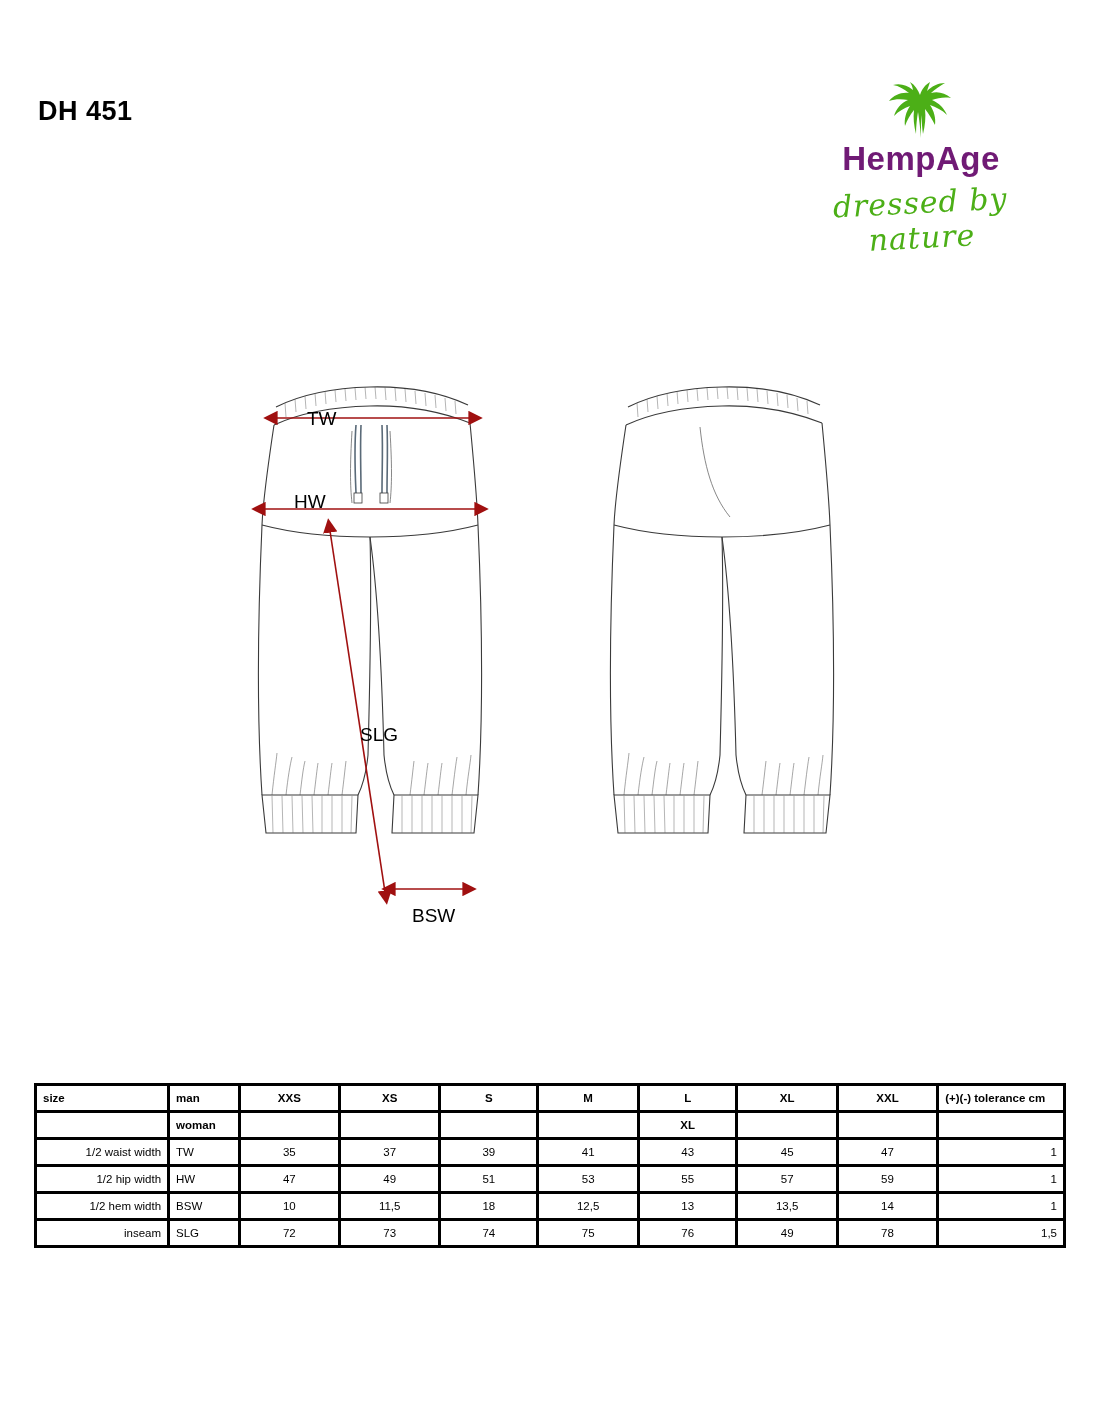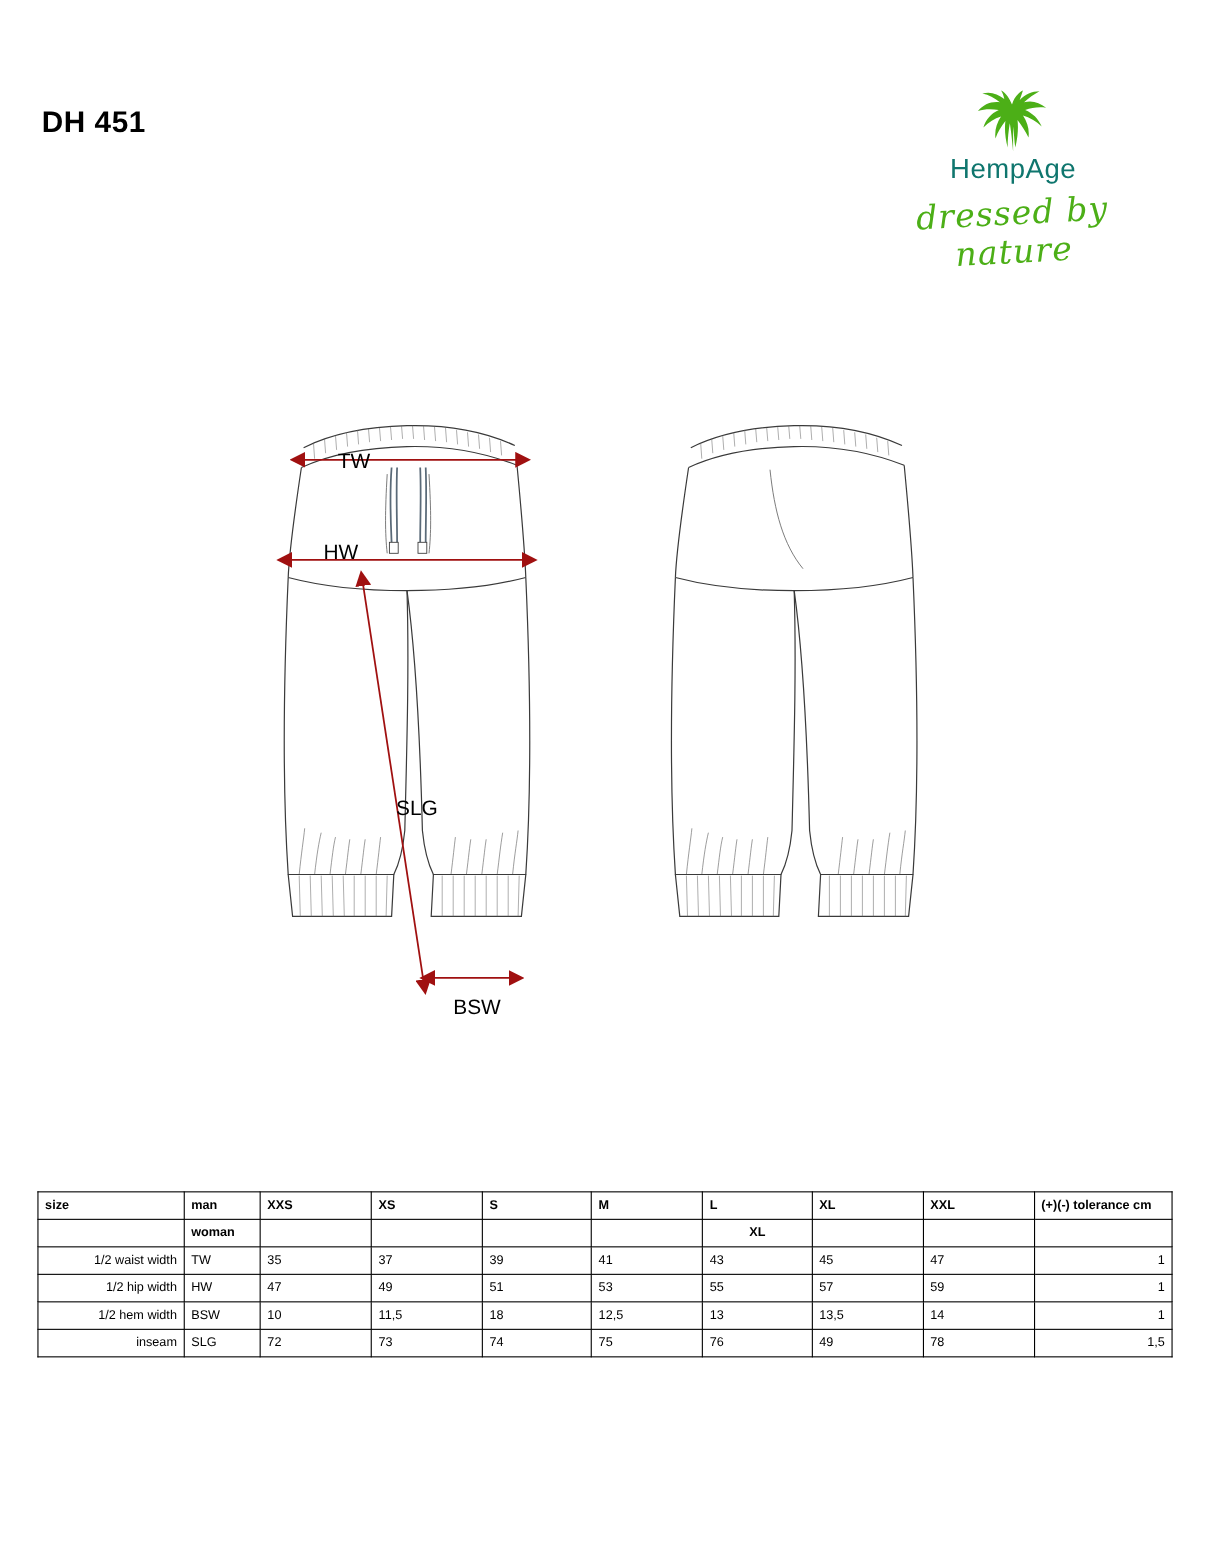--- a/index.html
+++ b/index.html
@@ -32,23 +32,23 @@
     width: 270px;
     text-align: center;
   }
   .brand-leaf {
     display: block;
     margin: 0 auto 4px auto;
     width: 70px;
     height: 56px;
   }
   .brand-name {
-    font-size: 25px;
-    font-weight: 400;
-    color: #0f766e;
+    font-size: 33px;
+    font-weight: 700;
+    color: #701a75;
     letter-spacing: 0.5px;
     line-height: 1;
   }
   .brand-tagline {
     margin-top: 10px;
     font-family: "DejaVu Serif", serif;
     font-style: italic;
     font-size: 30px;
     color: #4caf17;
     letter-spacing: 1px;
@@ -70,46 +70,47 @@
   
   .size-table {
     position: absolute;
     left: 34px;
     top: 1083px;
     width: 1032px;
     border-collapse: collapse;
     font-size: 11.5px;
   }
   .size-table td, .size-table th {
-    border: 1px solid #000000;
+    border: 3px solid #000000;
     height: 22px;
     padding: 1px 6px;
     font-weight: 400;
     white-space: nowrap;
   }
   .size-table .c-label {
     width: 130px;
     text-align: right;
   }
   .size-table .c-code {
     width: 60px;
     text-align: left;
   }
   .size-table .c-val {
     width: 103px;
-    text-align: left;
+    text-align: center;
   }
   .size-table .c-tol {
     width: 115px;
     text-align: right;
   }
   .size-table .hdr {
     font-weight: 700;
   }
   .size-table .hdr-center {
+    text-align: center;
     font-weight: 700;
   }
   .size-table .hdr-left {
     text-align: left;
     font-weight: 700;
   }
   .size-table .empty {
     text-align: center;
   }
 </style>

